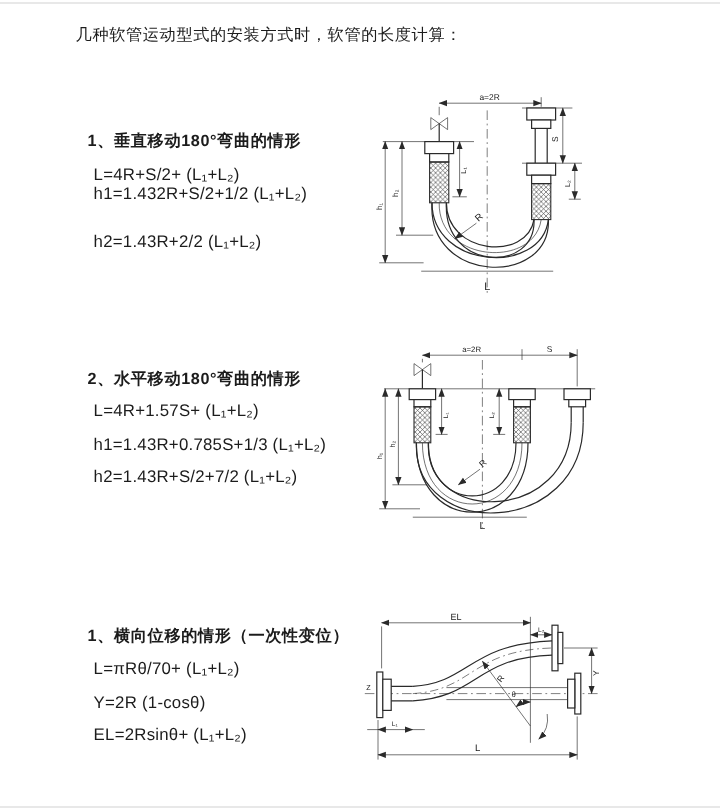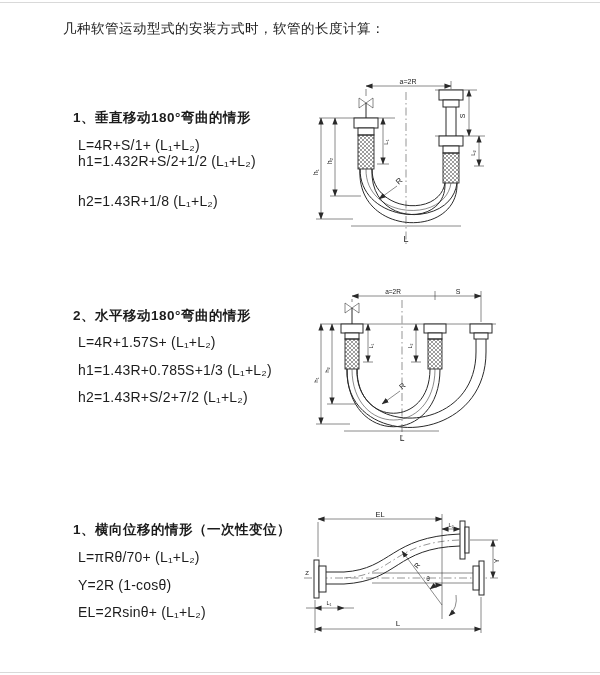--- a/index.html
+++ b/index.html
@@ -23,23 +23,23 @@
 </style>
 </head>
 <body>
 
 <div class="edge" style="top:2px"></div>
 <div class="edge" style="top:672px"></div>
 
 <div class="title">几种软管运动型式的安装方式时，软管的长度计算：</div>
 
 <div class="sec-heading" style="top:109px">1、垂直移动180°弯曲的情形</div>
-<div class="formula" style="top:137px">L=4R+S/1+ (L₁+L₂)</div>
+<div class="formula" style="top:137px">L=4R+S/2+ (L₁+L₂)</div>
 <div class="formula" style="top:153px">h1=1.432R+S/2+1/2 (L₁+L₂)</div>
-<div class="formula" style="top:193px">h2=1.43R+1/8 (L₁+L₂)</div>
+<div class="formula" style="top:193px">h2=1.43R+2/2 (L₁+L₂)</div>
 
 <div class="sec-heading" style="top:307px">2、水平移动180°弯曲的情形</div>
 <div class="formula" style="top:334px">L=4R+1.57S+ (L₁+L₂)</div>
 <div class="formula" style="top:362px">h1=1.43R+0.785S+1/3 (L₁+L₂)</div>
 <div class="formula" style="top:389px">h2=1.43R+S/2+7/2 (L₁+L₂)</div>
 
 <div class="sec-heading" style="top:521px">1、横向位移的情形（一次性变位）</div>
 <div class="formula" style="top:549px">L=πRθ/70+ (L₁+L₂)</div>
 <div class="formula" style="top:577px">Y=2R (1-cosθ)</div>
 <div class="formula" style="top:604px">EL=2Rsinθ+ (L₁+L₂)</div>

